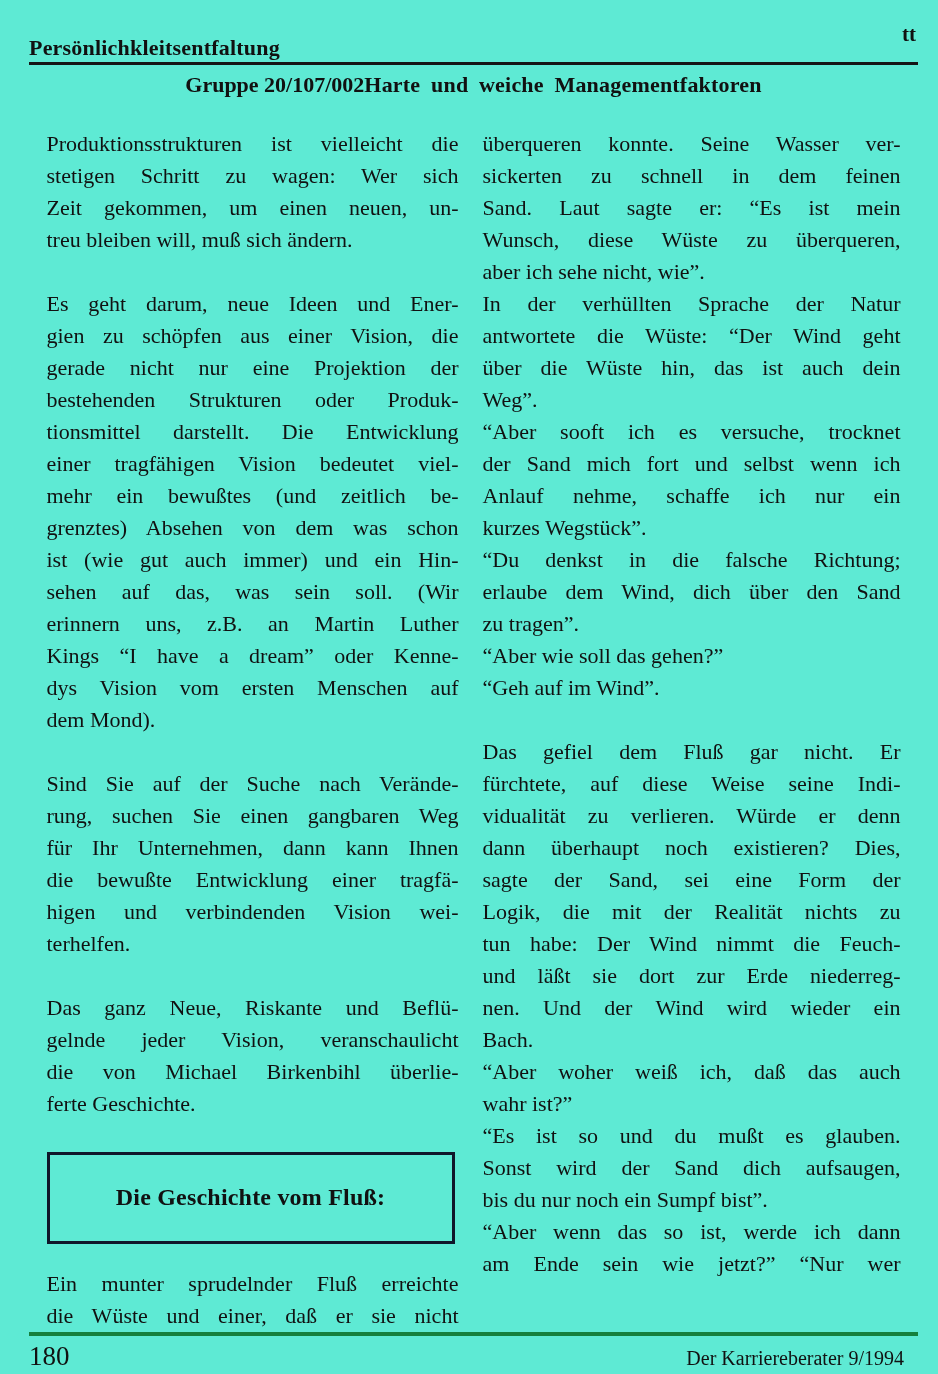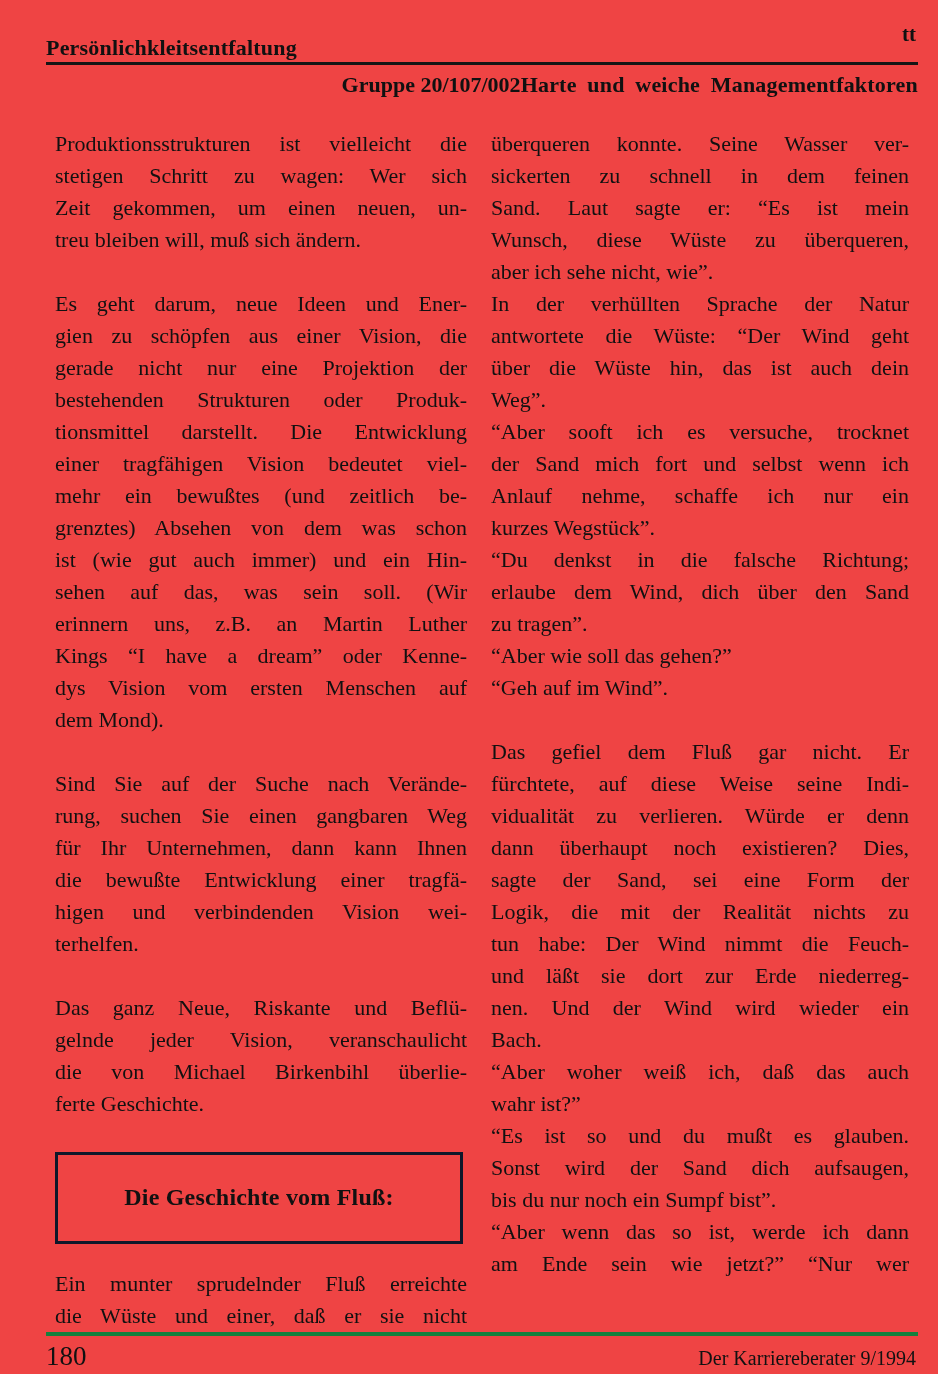--- a/index.html
+++ b/index.html
@@ -1,24 +1,24 @@
 <!DOCTYPE html>
 <html lang="de"><head>
 <meta charset="utf-8">
 <style>
   html, body { margin: 0; padding: 0; background: #ffffff; }
   .page {
     position: relative;
     width: 938px;
     height: 1374px;
     box-sizing: border-box;
-    background: #ef4444;
+    background: #5eead4;
     color: #111;
     font-family: "Liberation Serif", "DejaVu Serif", serif;
-    padding: 24px 20px 14px 46px;
+    padding: 24px 20px 14px 29px;
     display: flex;
     flex-direction: column;
     overflow: hidden;
   }
   
   .h-row1 {
     display: flex;
     justify-content: space-between;
     align-items: flex-start;
   }
@@ -34,21 +34,21 @@
     font-size: 21px;
     line-height: 1;
     margin-right: 2px;
   }
   .header-rule {
     border-bottom: 3px solid #151515;
     margin-top: 2px;
   }
   .h-row2 {
     display: flex;
-    justify-content: flex-end;
+    justify-content: center;
     align-items: baseline;
     margin-top: 7px;
     font-weight: bold;
     font-size: 22px;
   }
   .section-title { word-spacing: 5px; letter-spacing: 0.2px; }
   
   .columns {
     display: flex;
     gap: 24px;
@@ -81,21 +81,21 @@
   
   .footer {
     margin-top: auto;
     border-top: 4px solid #15803d;
     padding-top: 5px;
     display: flex;
     justify-content: space-between;
     align-items: baseline;
   }
   .page-number { font-size: 27px; }
-  .journal-name { font-size: 20px; margin-right: 2px; }
+  .journal-name { font-size: 20px; margin-right: 14px; }
 </style>
 </head>
 <body>
 
 <div class="page">
 
   <div class="header">
     <div class="h-row1">
       <div class="running-title">Persönlichkleitsentfaltung</div>
       <div class="page-mark">tt</div>

